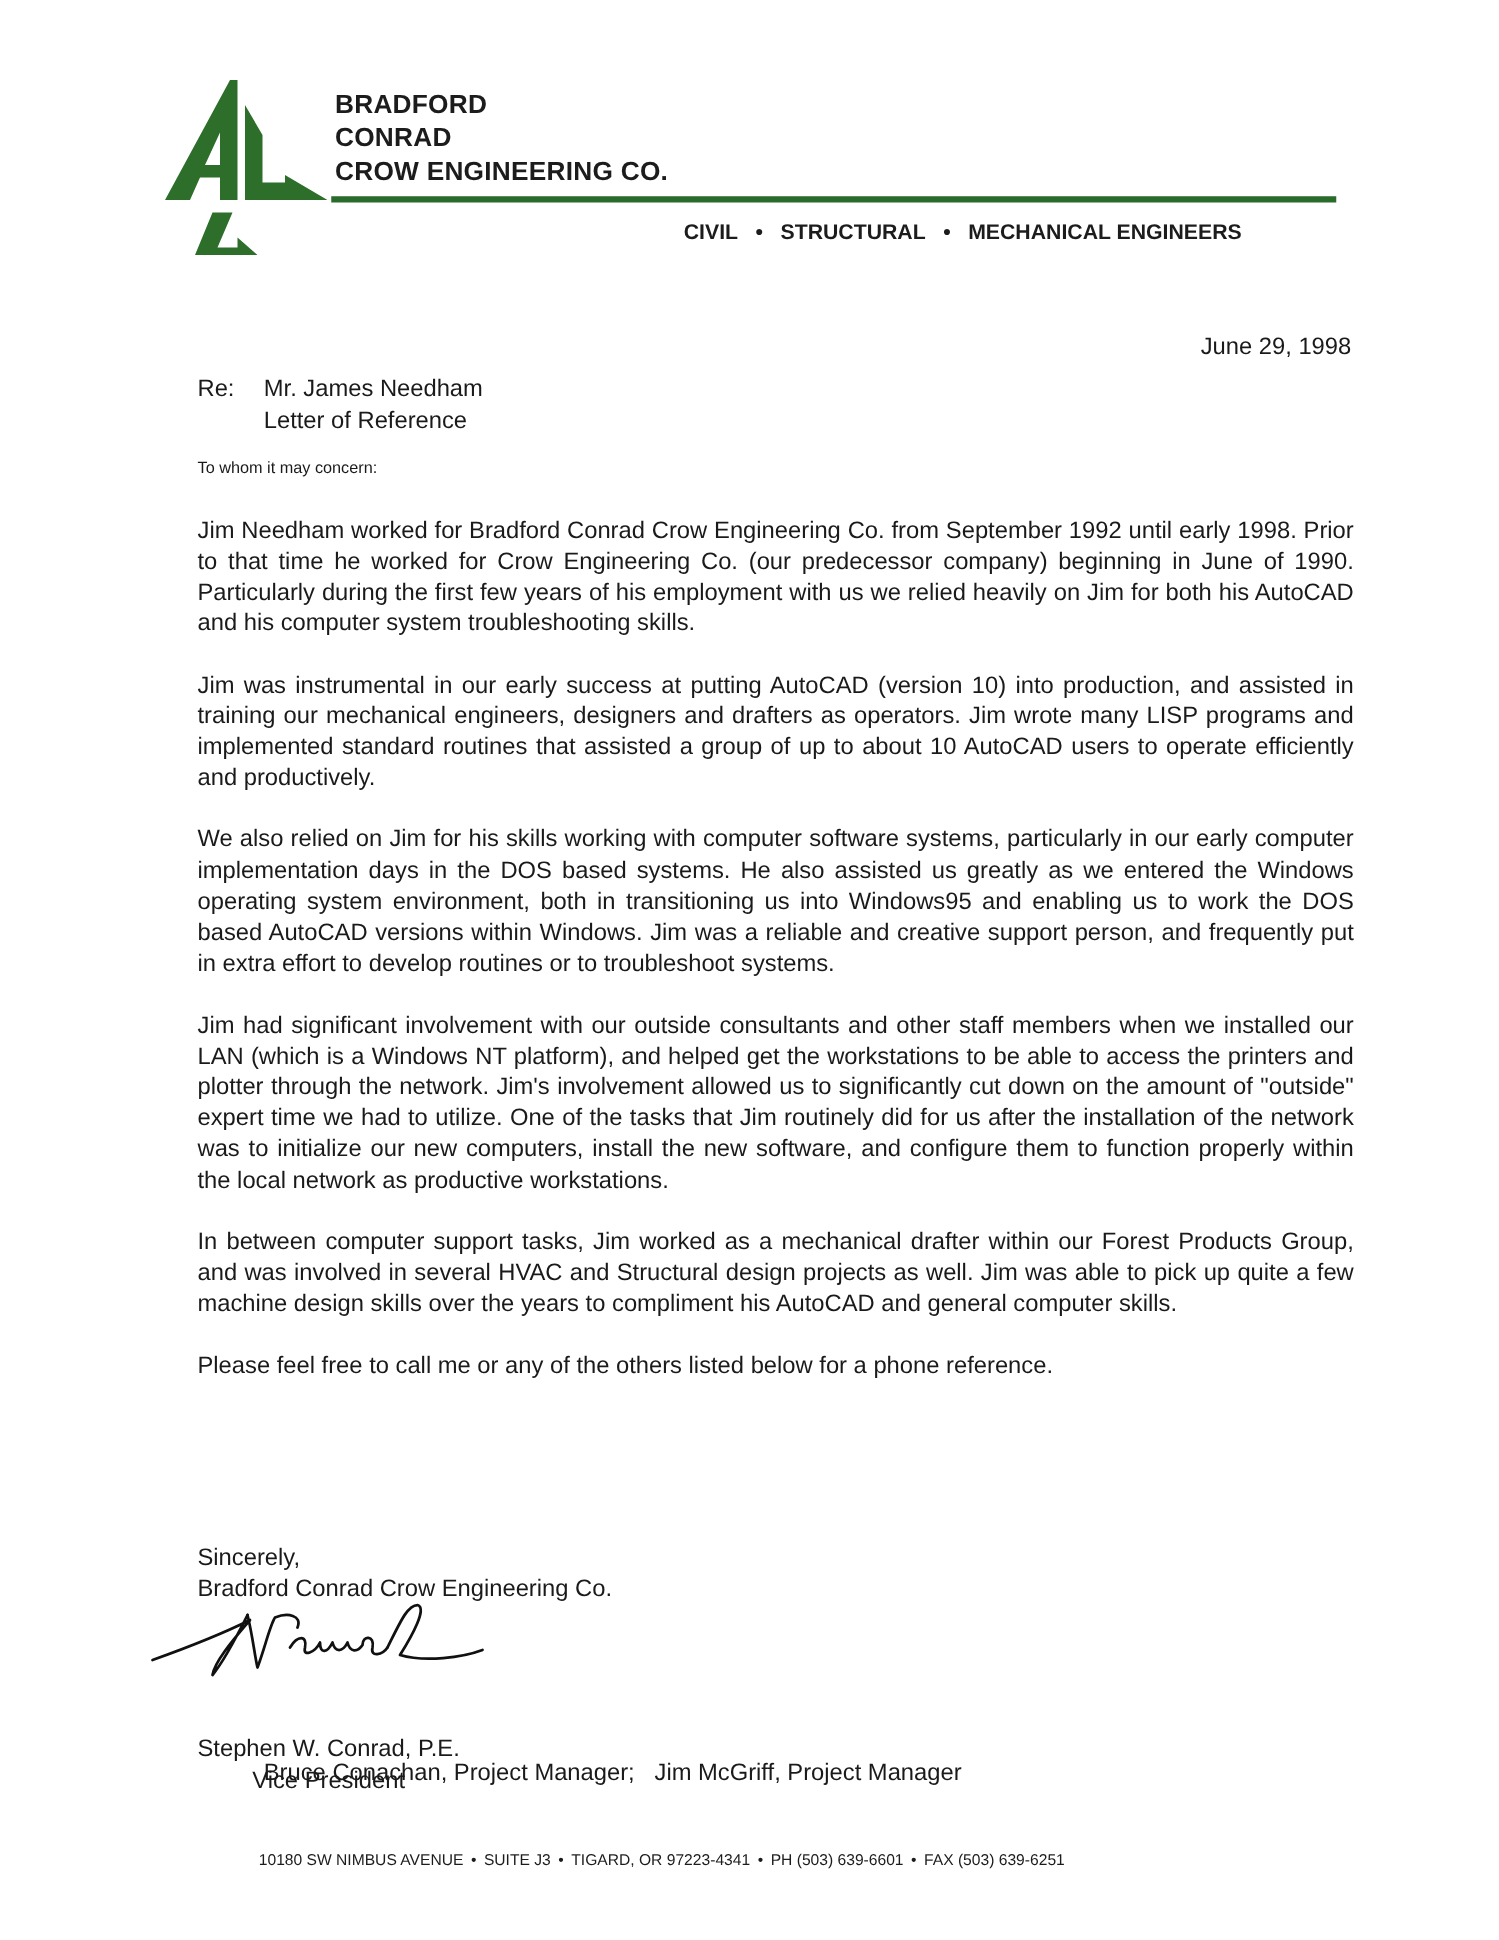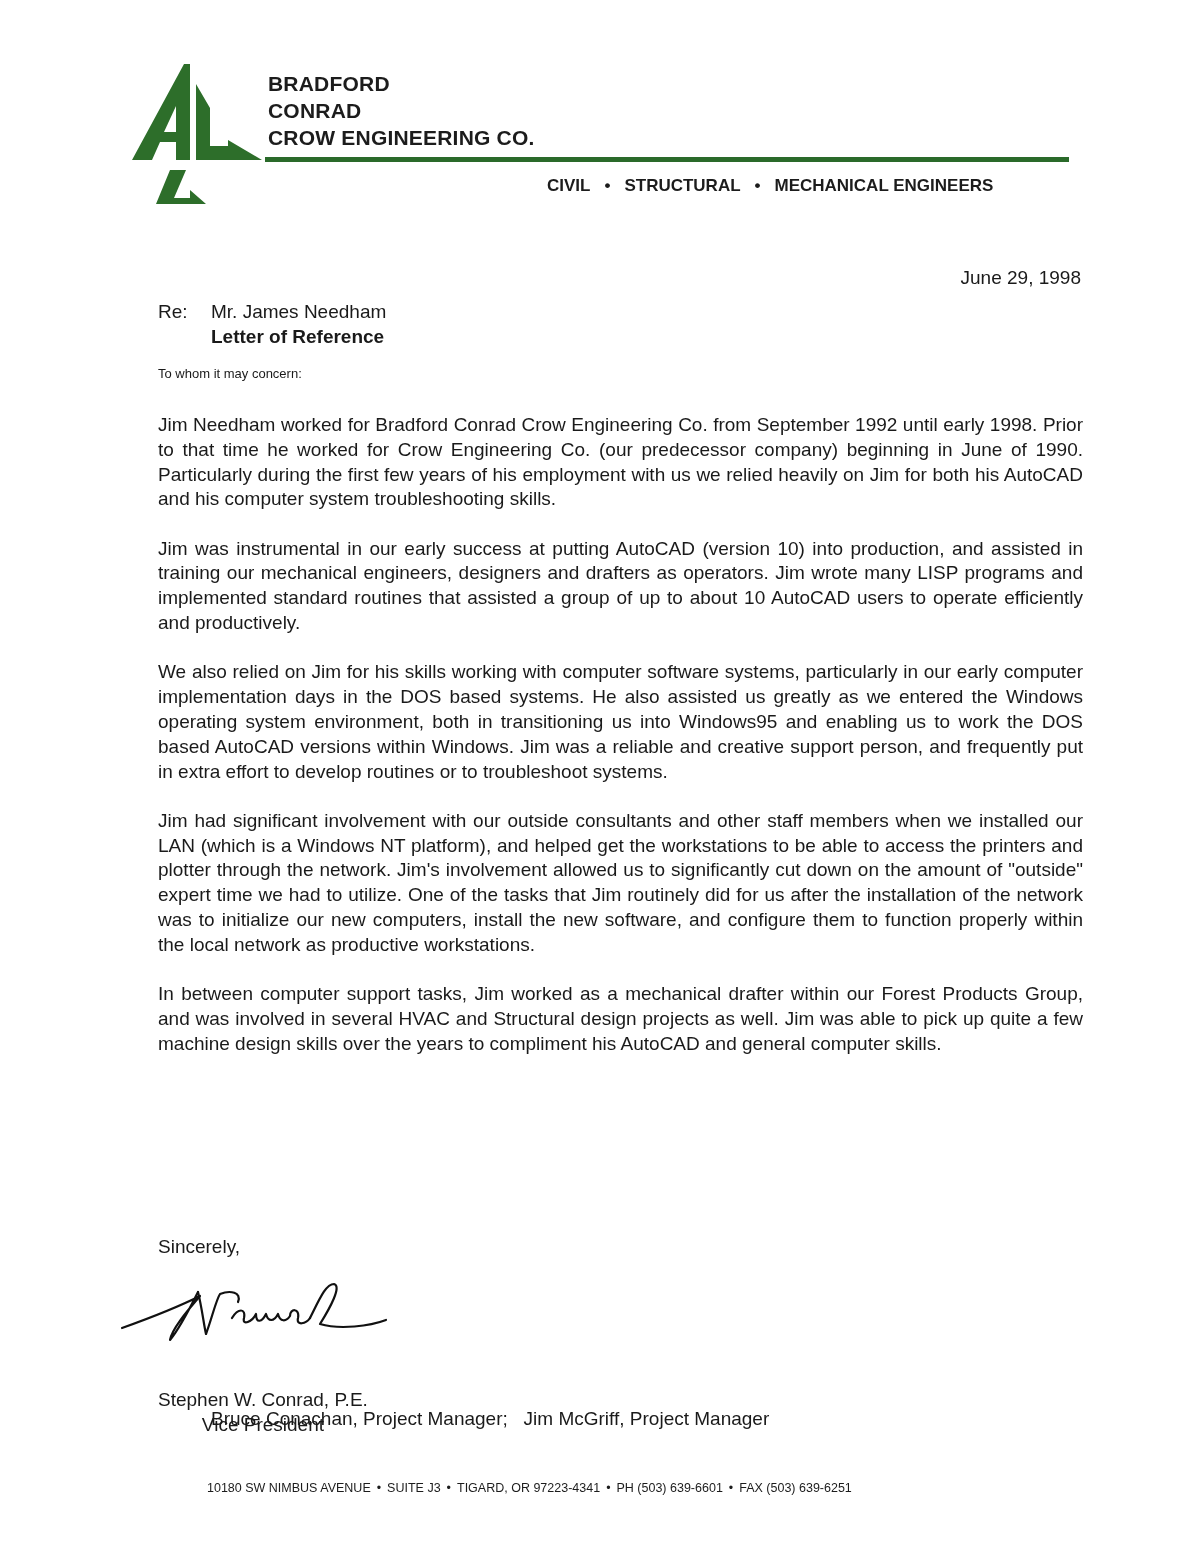--- a/index.html
+++ b/index.html
@@ -5,21 +5,21 @@
   html, body { margin: 0; padding: 0; background: #ffffff; }
   body { width: 1199px; height: 1552px; position: relative; overflow: hidden; font-family: "Liberation Sans", sans-serif; color: #1a1a1a; }
   .logo { position: absolute; left: 132px; top: 62px; width: 130px; height: 148px; }
   .company { position: absolute; left: 268px; top: 70px; font-weight: bold; font-size: 21px; line-height: 27px; color: #1c1c1c; letter-spacing: 0.2px; }
   .company div { white-space: nowrap; }
   .rule { position: absolute; left: 265px; top: 157px; width: 804px; height: 5px; background: #2a6a2a; }
   .disciplines { position: absolute; left: 547px; top: 176px; font-weight: bold; font-size: 17px; color: #1c1c1c; white-space: nowrap; }
   .disciplines .dot { display: inline-block; margin: 0 14px; }
   .re { position: absolute; left: 158px; top: 274px; font-size: 19px; line-height: 25px; margin-top: 25px; }
   .re .label { display: inline-block; width: 53px; }
-  .re .indent { padding-left: 53px; font-weight: bold; }
+  .re .indent { padding-left: 53px; }
   .date { position: absolute; right: 118px; top: 265px; font-size: 19px; line-height: 25px; }
   .salutation { position: absolute; left: 158px; top: 366px; font-size: 13px; }
   .body { position: absolute; left: 158px; top: 413px; width: 925px; font-size: 19px; line-height: 24.8px; text-align: justify; }
   .body p { margin: 0 0 24.5px 0; }
   .closing { position: absolute; left: 158px; top: 1235px; font-size: 19px; line-height: 24.8px; }
   .signature { position: absolute; left: 120px; top: 1278px; width: 280px; height: 70px; }
   .signer { position: absolute; left: 158px; top: 1388px; font-size: 19px; line-height: 24.8px; text-align: center; }
   .cc { position: absolute; left: 158px; top: 1407px; font-size: 19px; line-height: 24.8px; }
   .cc .label { display: inline-block; width: 53px; }
   .cc .indent { padding-left: 53px; }
@@ -61,24 +61,26 @@
 <div class="date">June 29, 1998</div>
 
 <div class="salutation">To whom it may concern:</div>
 
 <div class="body">
   <p>Jim Needham worked for Bradford Conrad Crow Engineering Co. from September 1992 until early 1998. Prior to that time he worked for Crow Engineering Co. (our predecessor company) beginning in June of 1990. Particularly during the first few years of his employment with us we relied heavily on Jim for both his AutoCAD and his computer system troubleshooting skills.</p>
   <p>Jim was instrumental in our early success at putting AutoCAD (version 10) into production, and assisted in training our mechanical engineers, designers and drafters as operators. Jim wrote many LISP programs and implemented standard routines that assisted a group of up to about 10 AutoCAD users to operate efficiently and productively.</p>
   <p>We also relied on Jim for his skills working with computer software systems, particularly in our early computer implementation days in the DOS based systems. He also assisted us greatly as we entered the Windows operating system environment, both in transitioning us into Windows95 and enabling us to work the DOS based AutoCAD versions within Windows. Jim was a reliable and creative support person, and frequently put in extra effort to develop routines or to troubleshoot systems.</p>
   <p>Jim had significant involvement with our outside consultants and other staff members when we installed our LAN (which is a Windows NT platform), and helped get the workstations to be able to access the printers and plotter through the network. Jim's involvement allowed us to significantly cut down on the amount of "outside" expert time we had to utilize. One of the tasks that Jim routinely did for us after the installation of the network was to initialize our new computers, install the new software, and configure them to function properly within the local network as productive workstations.</p>
   <p>In between computer support tasks, Jim worked as a mechanical drafter within our Forest Products Group, and was involved in several HVAC and Structural design projects as well. Jim was able to pick up quite a few machine design skills over the years to compliment his AutoCAD and general computer skills.</p>
+  <p>Please feel free to call me or any of the others listed below for a phone reference.</p>
 </div>
 
 <div class="closing">
   <div>Sincerely,</div>
+  <div>Bradford Conrad Crow Engineering Co.</div>
 </div>
 
 <svg class="signature" viewBox="0 0 280 70">
   <g fill="none" stroke="#111" stroke-width="2.2" stroke-linecap="round" stroke-linejoin="round">
     <path d="M2,50 C30,40 60,28 80,18 C70,30 52,50 50,62 C60,50 70,30 78,14"></path>
     <path d="M78,14 C82,30 84,48 86,56 C92,40 96,22 100,16 C110,12 122,14 118,24"></path>
     <path d="M112,40 C118,30 126,30 124,40 C122,48 132,44 136,36 C136,46 142,44 146,36 C148,44 154,44 158,36 C160,44 166,44 170,38 C170,30 180,30 178,40 C176,48 186,46 190,40"></path>
     <path d="M190,40 C200,20 206,6 214,6 C222,8 210,30 200,46 C220,52 250,48 266,42"></path>
   </g>
 </svg>

